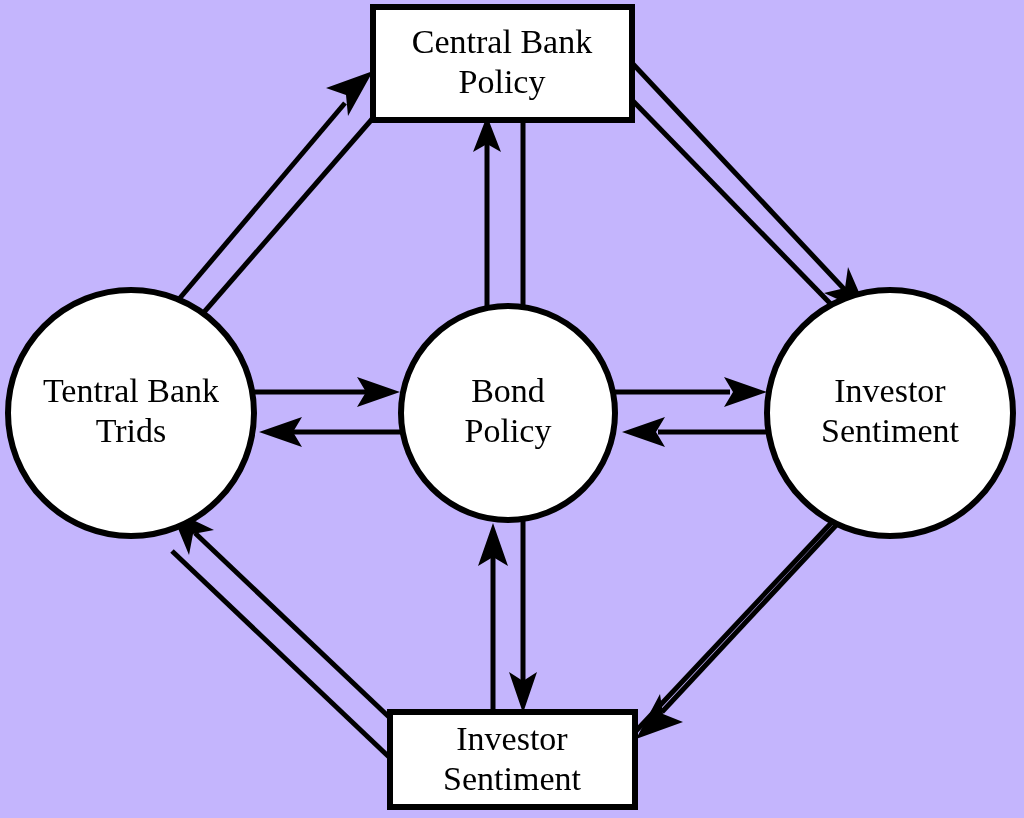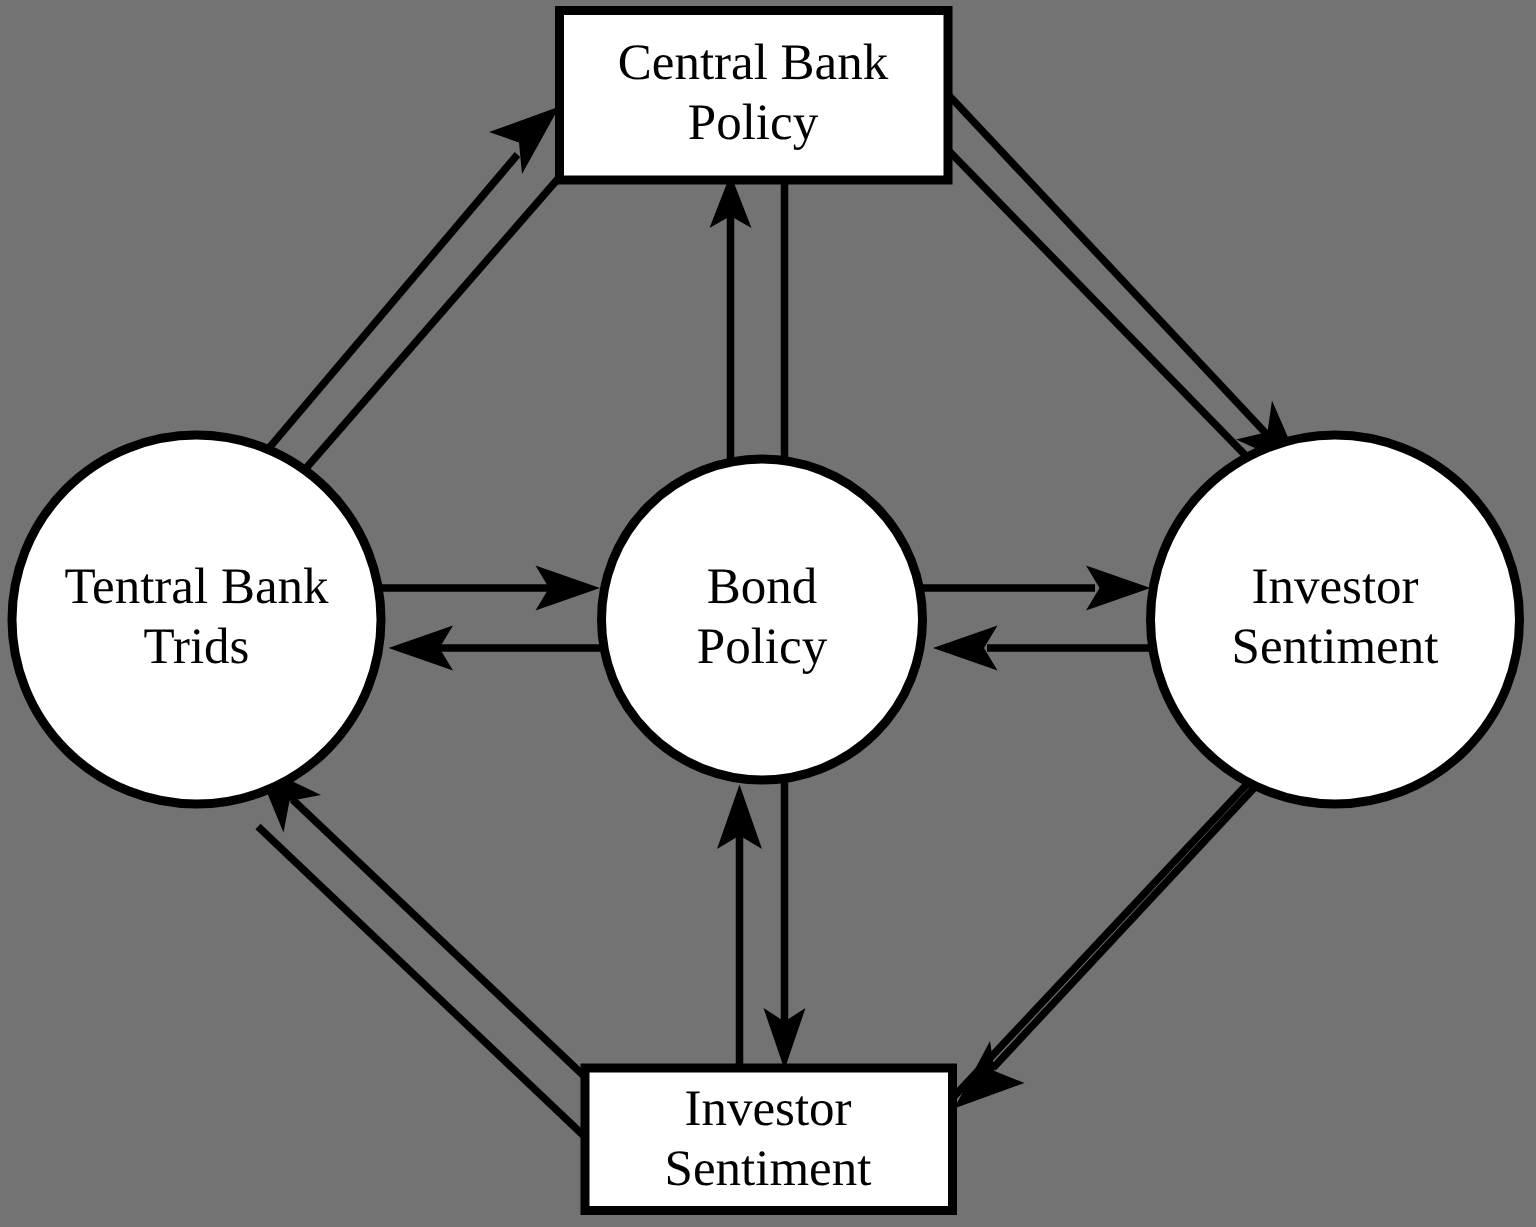--- a/index.html
+++ b/index.html
@@ -11,21 +11,21 @@
   body {
     width: 1024px;
     height: 818px;
     overflow: hidden;
     font-family: "Liberation Serif", serif;
   }
   #diagram-root {
     position: relative;
     width: 1024px;
     height: 818px;
-    background: #737373;
+    background: #c4b5fd;
   }
   svg#diagram-svg {
     display: block;
     width: 1024px;
     height: 818px;
   }
   .node-shape {
     fill: #ffffff;
     stroke: #000000;
     stroke-width: 6;

